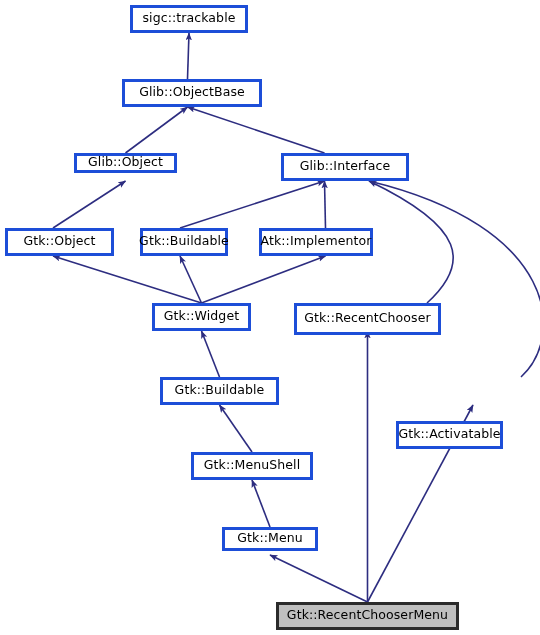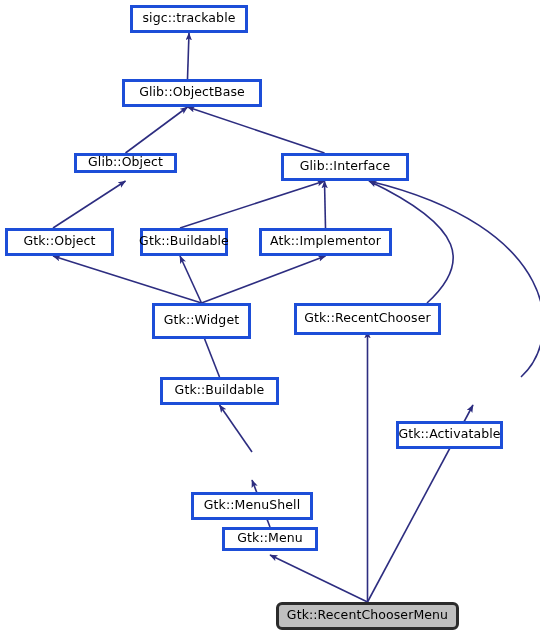--- a/index.html
+++ b/index.html
@@ -93,39 +93,39 @@
       </div>
       <div class="node" style="left: 281px; top: 153px; width: 128px; height: 28px;">
         <span class="node-label">Glib::Interface</span>
       </div>
       <div class="node" style="left: 5px; top: 228px; width: 109px; height: 28px;">
         <span class="node-label">Gtk::Object</span>
       </div>
       <div class="node" style="left: 140px; top: 228px; width: 88px; height: 28px;">
         <span class="node-label">Gtk::Buildable</span>
       </div>
-      <div class="node" style="left: 259px; top: 228px; width: 133px; height: 28px;">
+      <div class="node" style="left: 259px; top: 228px; width: 114px; height: 28px;">
         <span class="node-label">Atk::Implementor</span>
       </div>
-      <div class="node" style="left: 152px; top: 303px; width: 99px; height: 36px;">
+      <div class="node" style="left: 152px; top: 303px; width: 99px; height: 28px;">
         <span class="node-label">Gtk::Widget</span>
       </div>
       <div class="node" style="left: 294px; top: 303px; width: 147px; height: 32px;">
         <span class="node-label">Gtk::RecentChooser</span>
       </div>
       <div class="node" style="left: 160px; top: 377px; width: 119px; height: 28px;">
         <span class="node-label">Gtk::Buildable</span>
       </div>
       <div class="node" style="left: 396px; top: 377px; width: 107px; height: 28px; margin-top: 44px;">
         <span class="node-label">Gtk::Activatable</span>
       </div>
-      <div class="node" style="left: 191px; top: 452px; width: 122px; height: 28px; margin-top: 40px;">
+      <div class="node" style="left: 191px; top: 452px; width: 122px; height: 28px;">
         <span class="node-label">Gtk::MenuShell</span>
       </div>
       <div class="node" style="left: 222px; top: 527px; width: 96px; height: 24px;">
         <span class="node-label">Gtk::Menu</span>
       </div>
-      <div class="node current" style="left: 276px; top: 602px; width: 183px; height: 28px; border-radius: 6px;">
+      <div class="node current" style="left: 276px; top: 602px; width: 183px; height: 28px;">
         <span class="node-label">Gtk::RecentChooserMenu</span>
       </div>
     </div>
 
 </div>
 
 </body></html>

